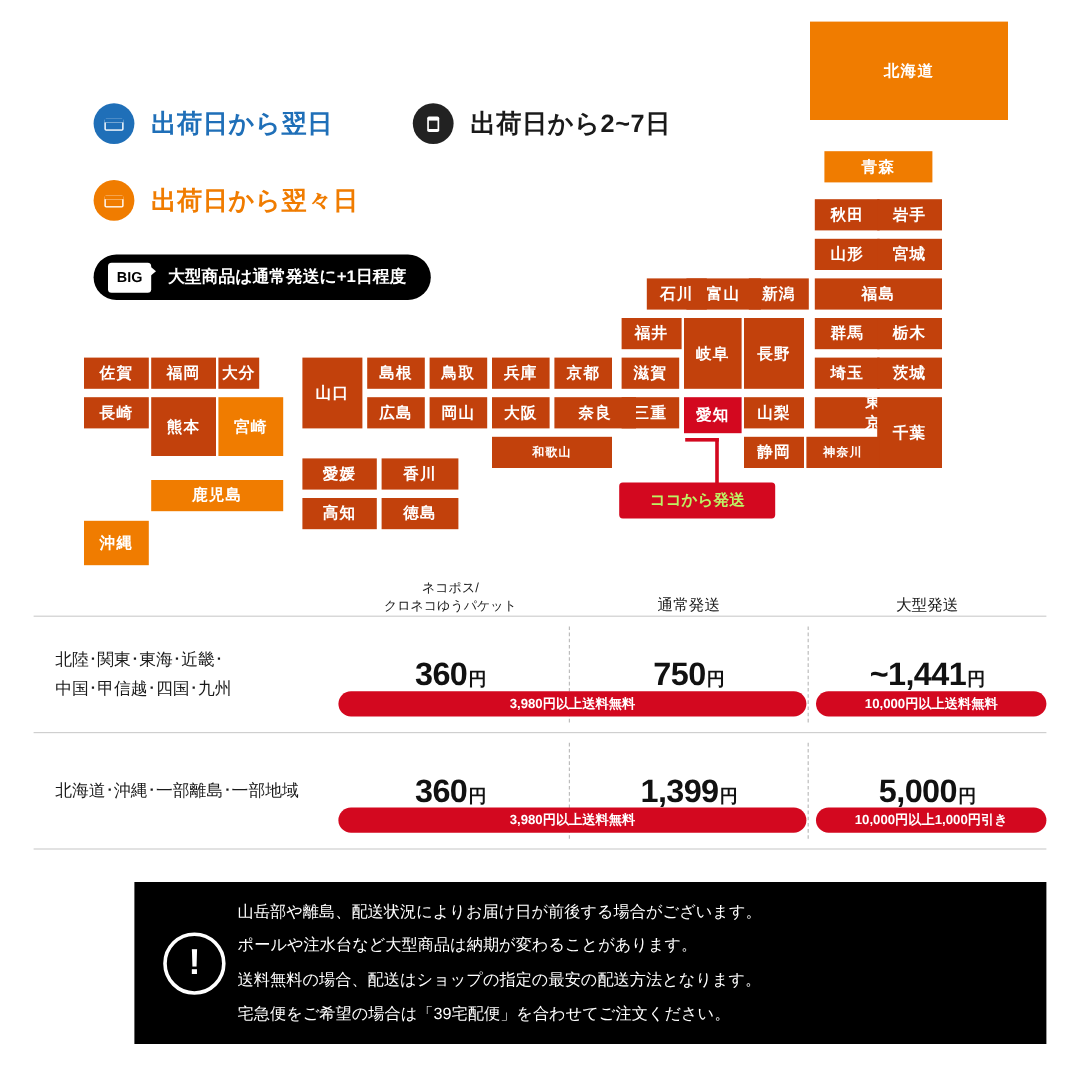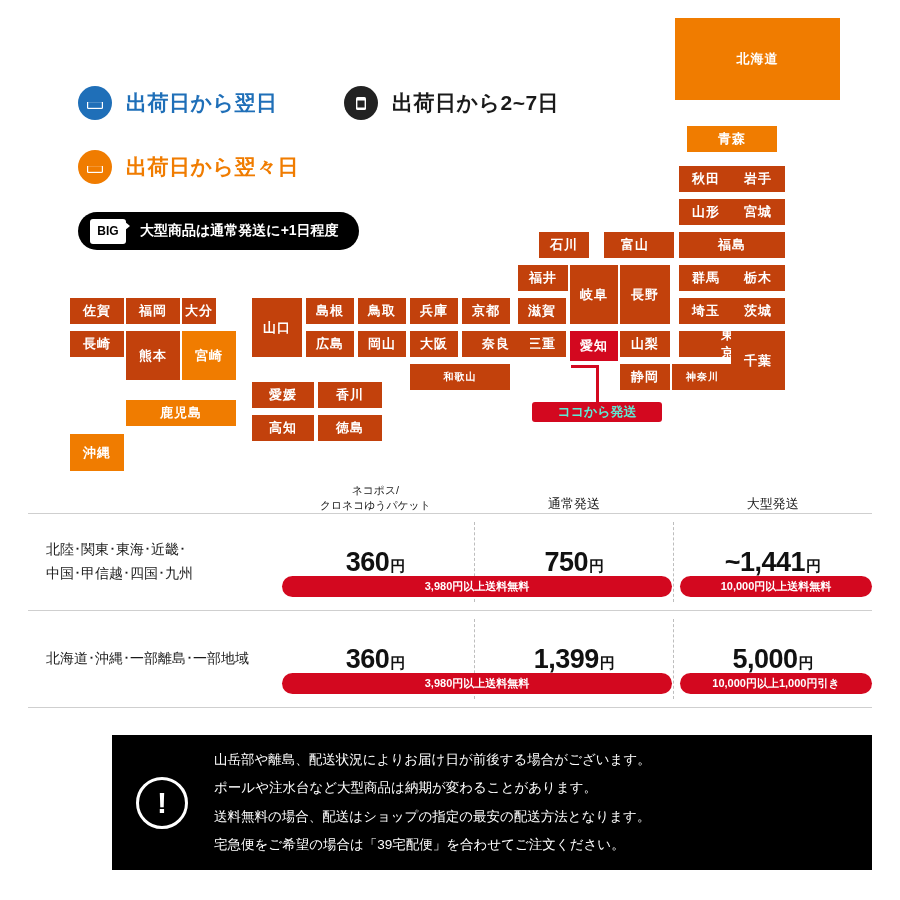--- a/index.html
+++ b/index.html
@@ -54,22 +54,22 @@
     color:#fff;font-weight:bold;font-size:13px;
     letter-spacing:1px;
     box-sizing:border-box;
   }
   .blue{background:#c2410c;}
   .orange{background:#f07c00;}
   .red{background:#d3081f;}
   .pref.small{font-size:10px;}
 
   .origin-label{
-    position:absolute;left:532px;top:402px;width:130px;height:20px;
-    background:#d3081f;color:#5eead4;font-size:13px;font-weight:bold;
+    position:absolute;left:516px;top:402px;width:130px;height:30px;
+    background:#d3081f;color:#bef264;font-size:13px;font-weight:bold;
     display:flex;align-items:center;justify-content:center;border-radius:3px;
   }
   .origin-line-v{position:absolute;left:596px;top:365px;width:3px;height:38px;background:#d3081f;}
   .origin-line-h{position:absolute;left:571px;top:365px;width:28px;height:3px;background:#d3081f;}
 
   
   .table{position:absolute;left:28px;top:455px;width:844px;}
   .thead{display:flex;align-items:flex-end;height:58px;}
   .th-blank{width:248px;}
   .th{flex:1;text-align:center;font-size:13px;line-height:1.4;color:#1a1a1a;}
@@ -92,21 +92,21 @@
   
   .notice{
     position:absolute;left:112px;top:735px;width:760px;height:135px;
     background:#000;color:#fff;display:flex;align-items:center;
   }
   .excl{
     width:46px;height:46px;border-radius:50%;border:3px solid #fff;
     margin-left:24px;flex:0 0 auto;display:flex;align-items:center;justify-content:center;
     font-size:30px;font-weight:bold;line-height:1;
   }
-  .notice-text{margin-left:26px;font-size:13.5px;line-height:2.1;}
+  .notice-text{margin-left:10px;font-size:13.5px;line-height:2.1;}
   .notice-text div{white-space:nowrap;}
 </style>
 </head>
 <body>
 
 <div class="wrap">
 
   <div class="legend">
 
     <div class="legend-row" style="left:78px;top:86px;">
@@ -163,21 +163,21 @@
     <div class="pref blue" style="left:679px;top:298px;width:54px;height:26px;">埼玉</div>
     <div class="pref blue" style="left:731px;top:298px;width:54px;height:26px;">茨城</div>
     <div class="pref blue" style="left:679px;top:331px;width:54px;height:26px;padding-left:44px;">東京</div>
     <div class="pref blue" style="left:731px;top:331px;width:54px;height:59px;">千葉</div>
     <div class="pref blue small" style="left:672px;top:364px;width:61px;height:26px;">神奈川</div>
 
     <div class="pref blue" style="left:620px;top:364px;width:50px;height:26px;">静岡</div>
     <div class="pref blue" style="left:620px;top:331px;width:50px;height:26px;">山梨</div>
     <div class="pref blue" style="left:620px;top:265px;width:50px;height:59px;">長野</div>
     <div class="pref blue" style="left:624px;top:232px;width:50px;height:26px;">新潟</div>
-    <div class="pref blue" style="left:604px;top:232px;width:62px;height:26px;">富山</div>
+    <div class="pref blue" style="left:572px;top:232px;width:62px;height:26px;">富山</div>
     <div class="pref blue" style="left:518px;top:232px;width:50px;height:26px;margin-left:21px;">石川</div>
     <div class="pref blue" style="left:518px;top:265px;width:50px;height:26px;">福井</div>
     <div class="pref blue" style="left:570px;top:265px;width:48px;height:59px;">岐阜</div>
     <div class="pref red" style="left:570px;top:331px;width:48px;height:30px;">愛知</div>
 
     <div class="pref blue" style="left:518px;top:331px;width:48px;height:26px;">三重</div>
     <div class="pref blue" style="left:518px;top:298px;width:48px;height:26px;">滋賀</div>
     <div class="pref blue" style="left:462px;top:298px;width:48px;height:26px;">京都</div>
     <div class="pref blue" style="left:462px;top:331px;width:68px;height:26px;">奈良</div>
     <div class="pref blue" style="left:410px;top:331px;width:48px;height:26px;">大阪</div>

